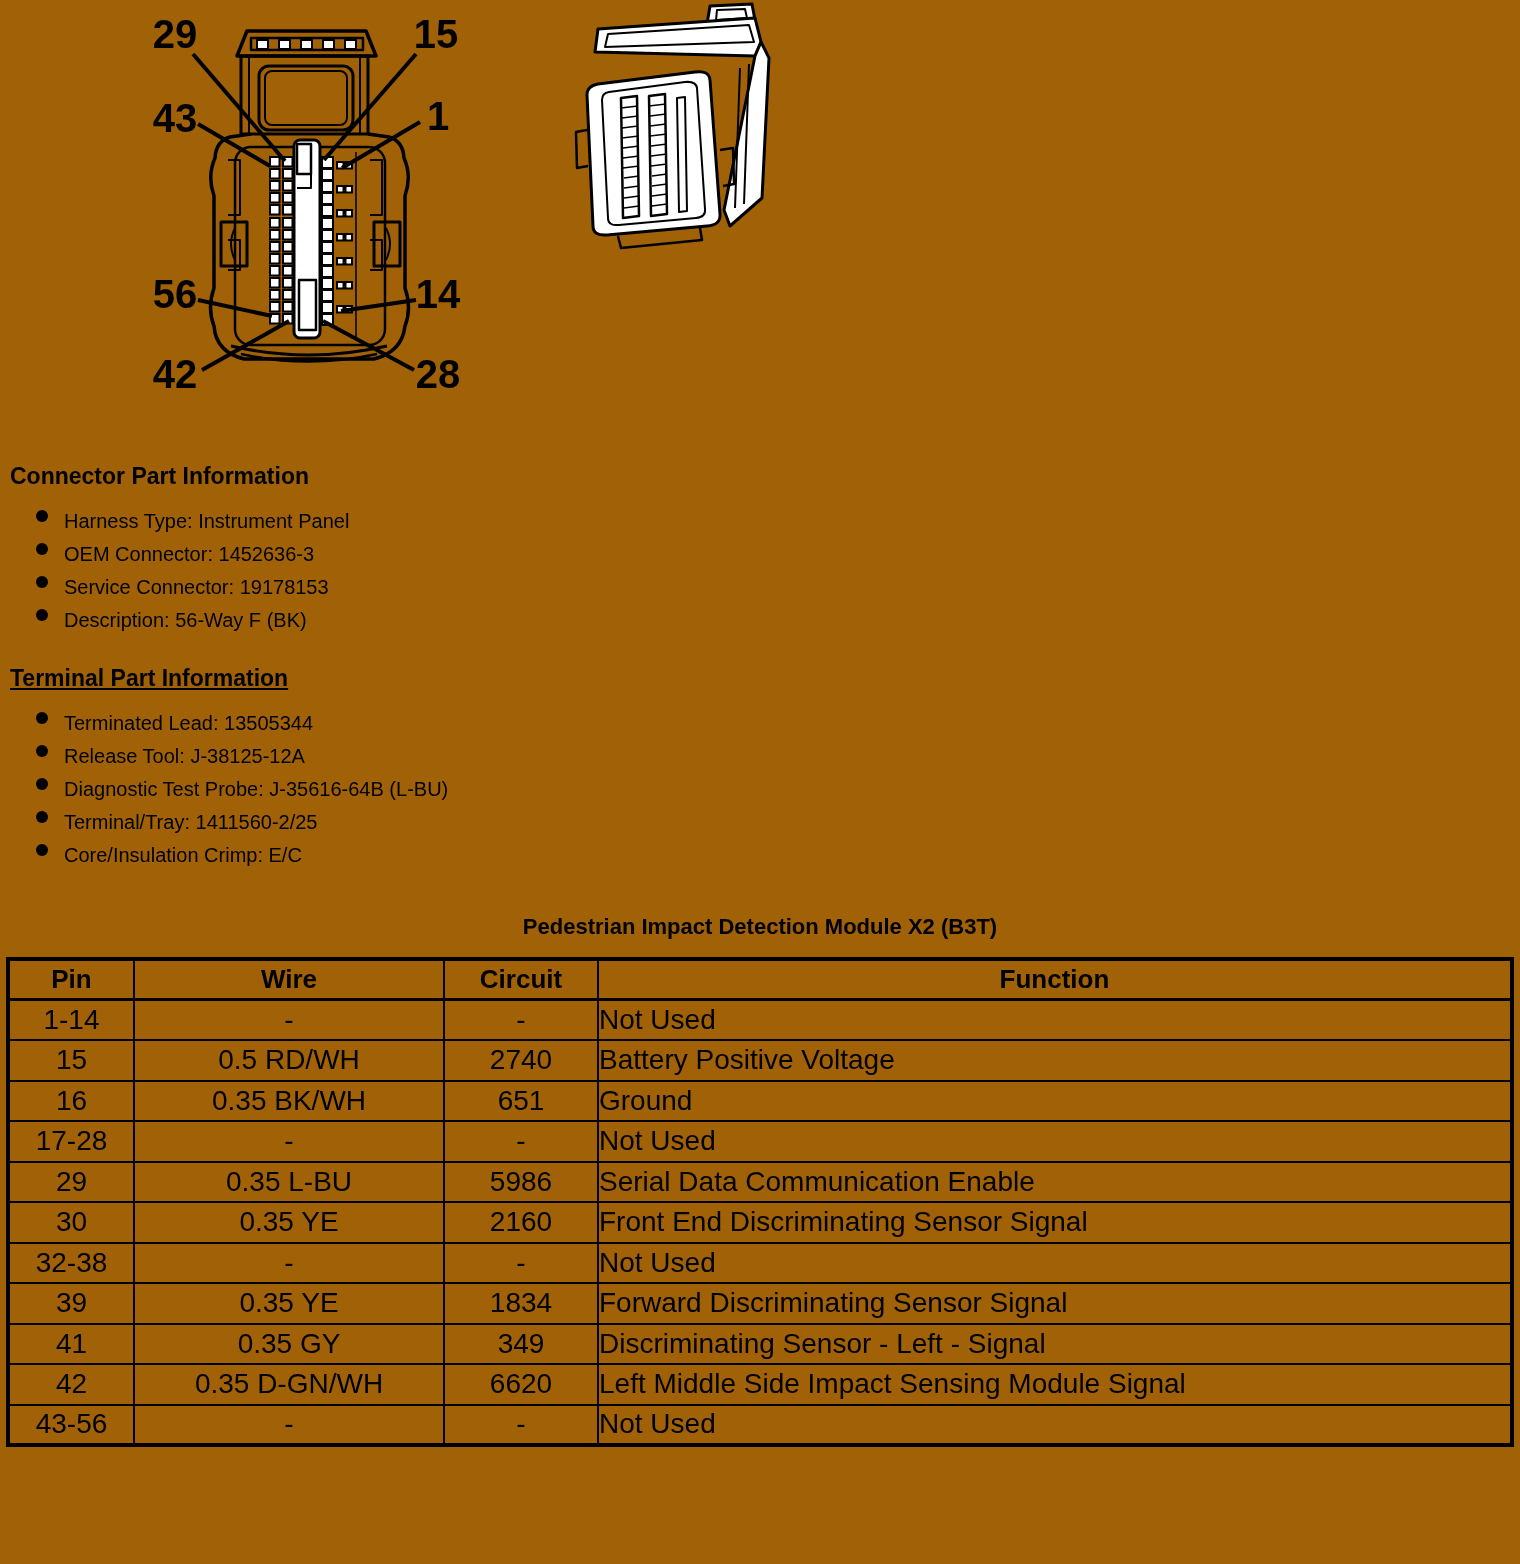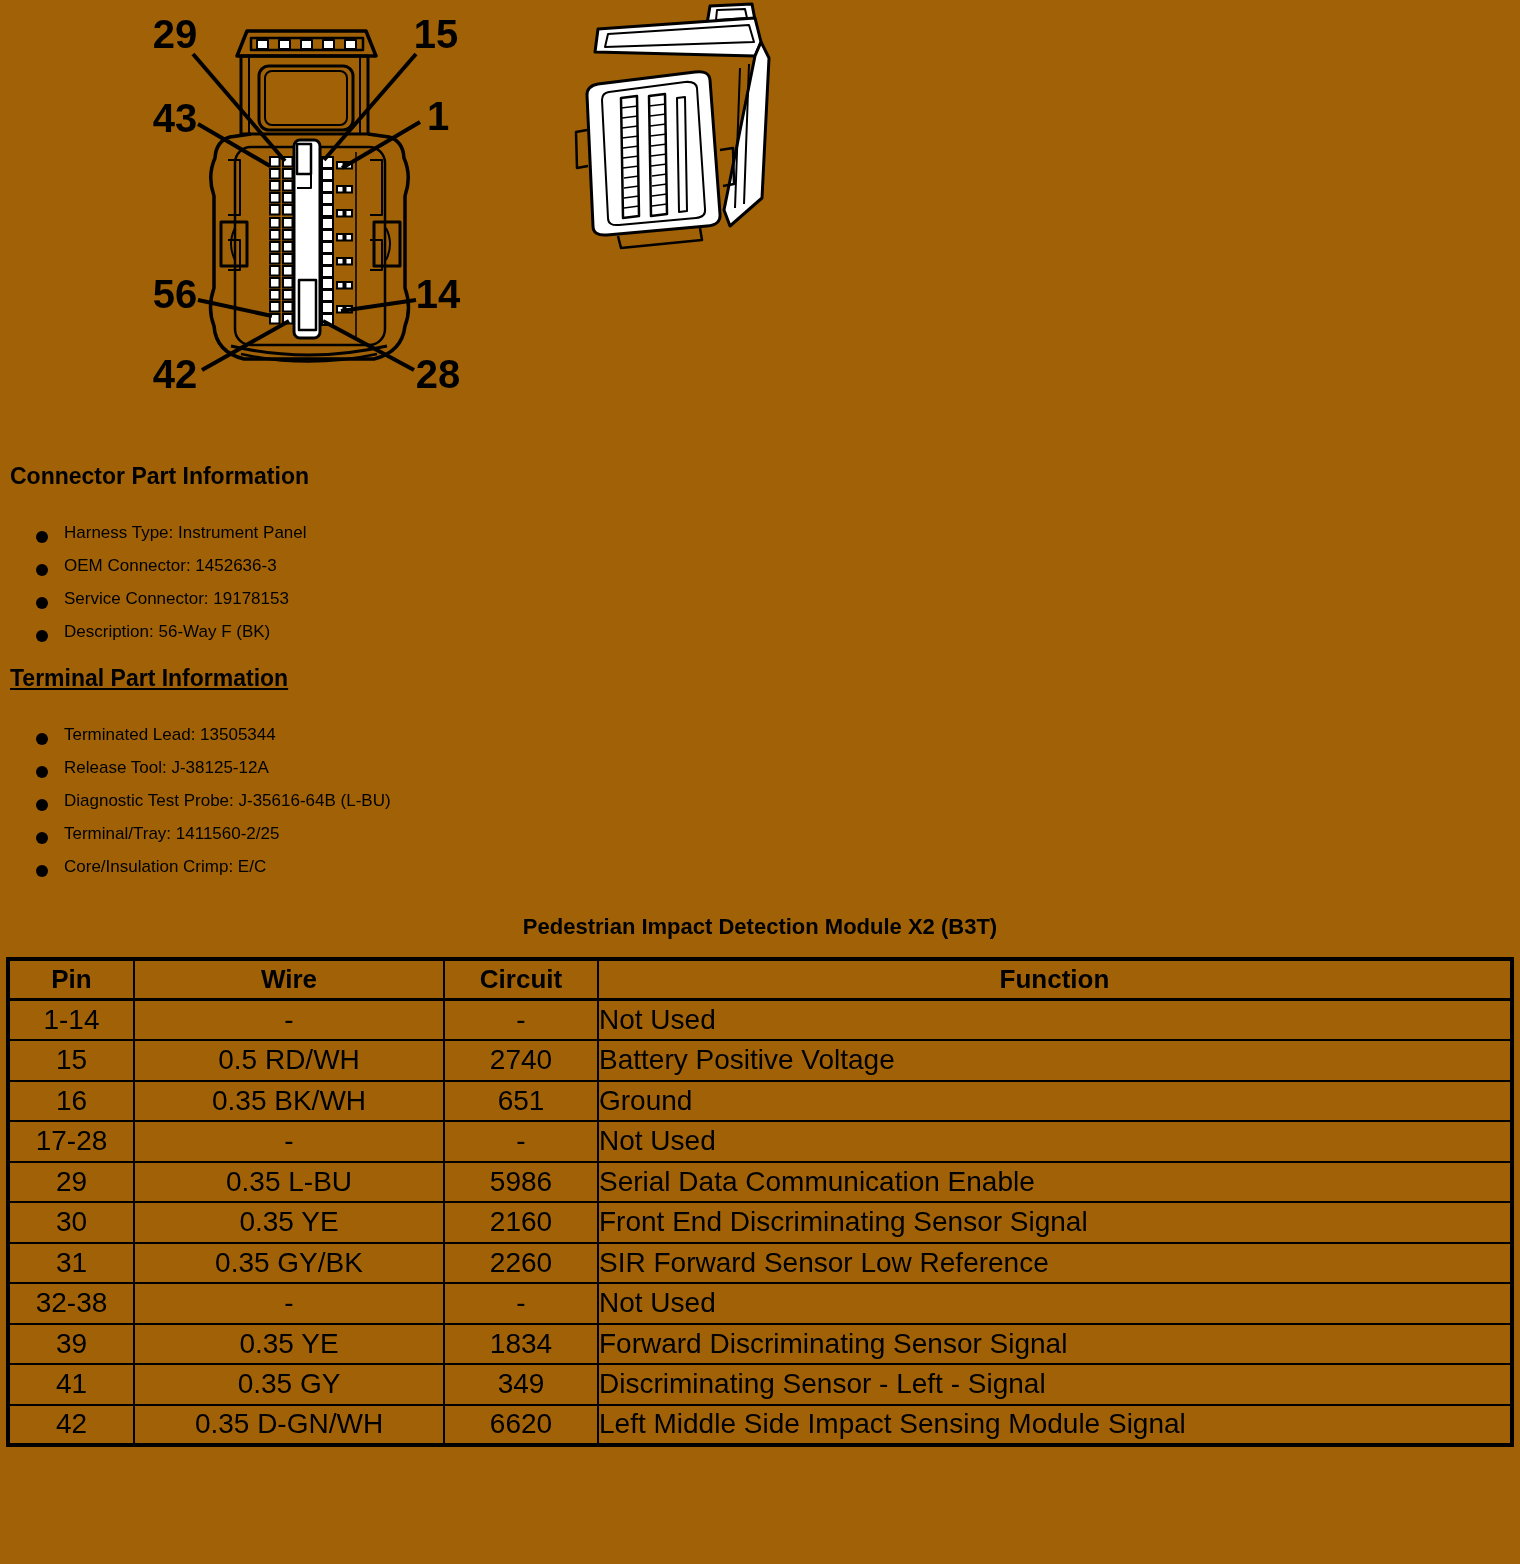--- a/index.html
+++ b/index.html
@@ -25,24 +25,24 @@
   h2.section-heading {
     font-size: 23px;
     font-weight: bold;
     margin-left: 10px;
     line-height: 28px;
   }
   h2.terminal-heading { margin-top: 22px; text-decoration: underline; }
   ul.info-list { list-style: none; margin-top: 20px; }
   ul.info-list li {
     display: flex;
-    align-items: flex-end;
+    align-items: flex-start;
     height: 33px;
     padding-left: 36px;
-    font-size: 17px;
+    font-size: 20px;
   }
   .bullet-dot {
     display: inline-block;
     width: 12px;
     height: 12px;
     border-radius: 50%;
     background: #000;
     margin-right: 16px;
     flex: 0 0 auto;
   }
@@ -278,26 +278,20 @@
           <td class="c-center">5986</td>
           <td class="c-left">Serial Data Communication Enable</td>
         </tr>
         <tr>
           <td class="c-center">30</td>
           <td class="c-center">0.35 YE</td>
           <td class="c-center">2160</td>
           <td class="c-left">Front End Discriminating Sensor Signal</td>
         </tr>
         <tr>
-          <td class="c-center">31</td>
-          <td class="c-center">0.35 GY/BK</td>
-          <td class="c-center">2260</td>
-          <td class="c-left">SIR Forward Sensor Low Reference</td>
-        </tr>
-        <tr>
           <td class="c-center">32-38</td>
           <td class="c-center">-</td>
           <td class="c-center">-</td>
           <td class="c-left">Not Used</td>
         </tr>
         <tr>
           <td class="c-center">39</td>
           <td class="c-center">0.35 YE</td>
           <td class="c-center">1834</td>
           <td class="c-left">Forward Discriminating Sensor Signal</td>
@@ -307,16 +301,22 @@
           <td class="c-center">0.35 GY</td>
           <td class="c-center">349</td>
           <td class="c-left">Discriminating Sensor - Left - Signal</td>
         </tr>
         <tr>
           <td class="c-center">42</td>
           <td class="c-center">0.35 D-GN/WH</td>
           <td class="c-center">6620</td>
           <td class="c-left">Left Middle Side Impact Sensing Module Signal</td>
         </tr>
+        <tr>
+          <td class="c-center">43-56</td>
+          <td class="c-center">-</td>
+          <td class="c-center">-</td>
+          <td class="c-left">Not Used</td>
+        </tr>
       </tbody>
     </table>
   </div>
 </div>
 
 </body></html>

